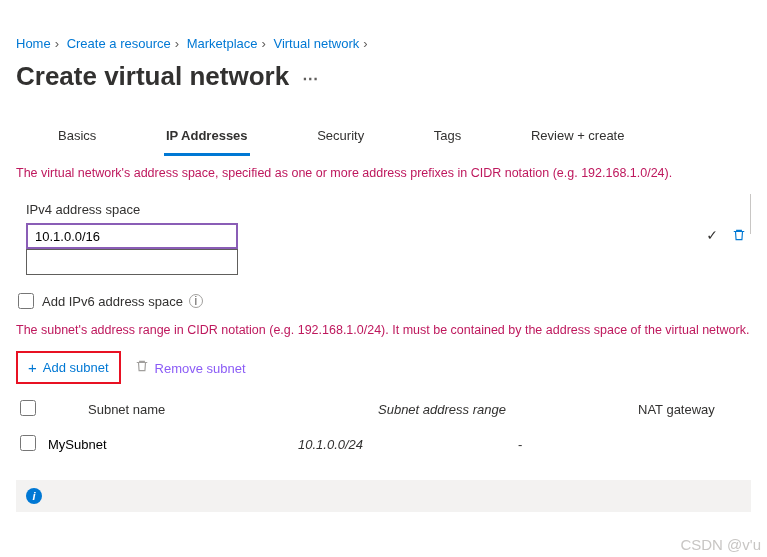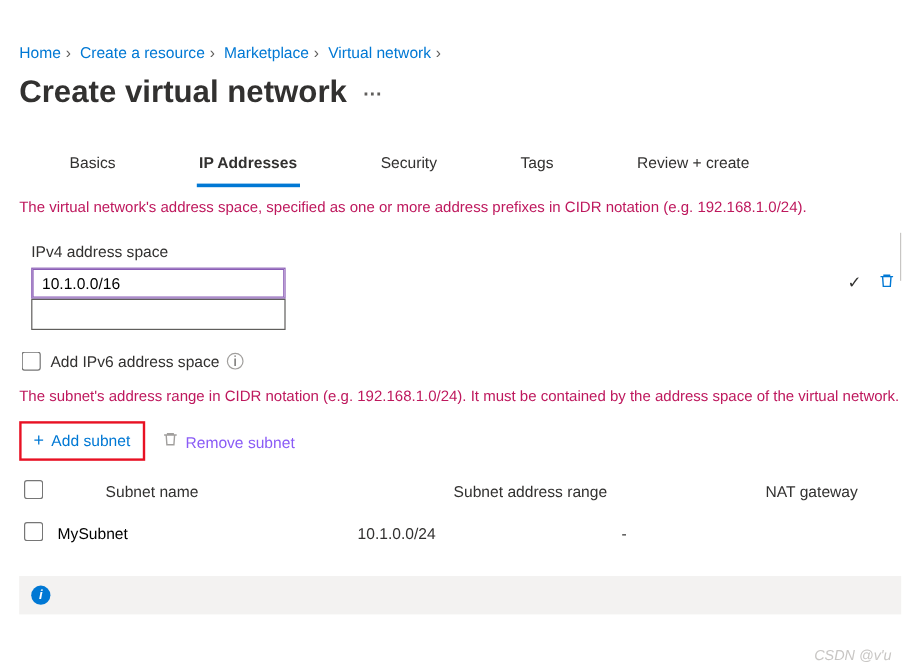--- a/index.html
+++ b/index.html
@@ -40,35 +40,35 @@
     padding:6px 10px; color:#0078d4; cursor:pointer; background:#fff;
   }
   .plus { font-size:15px; margin-right:6px; color:#0078d4; }
   .remove-subnet { color:#8b5cf6; margin-left:14px; display:inline-flex; align-items:flex-end; cursor:default; }
   .trash { margin-right:6px; font-size:14px; }
   .table { width:100%; margin-top:6px; }
   .table-header, .table-row { display:flex; align-items:center; padding:8px 0; }
   .table-header { color:#323130; font-weight:400; border-bottom:0;gap:40px; }
   .col-check { width:32px; padding-left:4px; }
   .col-name { flex:0 0 250px; }
-  .col-range { flex:0 0 220px; }
+  .col-range { flex:0 0 220px;font-style:italic; }
   .col-nat { flex:1; }
   .subnet-link { color:#000000; }
   .notice {
     display:flex; align-items:flex-start; background:#f3f2f1;
     padding:8px 10px; margin-top:18px; font-size:12.5px; color:#323130;
   }
   .notice-icon {
     width:16px; height:16px; border-radius:50%; background:#0078d4; color:#fff;
     display:inline-flex; align-items:center; justify-content:center; font-size:11px;
     margin-right:10px; flex-shrink:0; font-style:italic; font-weight:bold;
   }
   .learn-more { color:#0078d4; text-decoration:underline; }
   .ext-icon { font-size:11px; margin-left:2px; }
-  .watermark { position:absolute; right:24px; bottom:4px; color:#c8c6c4; font-size:12px;font-style:italic; }
+  .watermark { position:absolute; right:6px; bottom:4px; color:#c8c6c4; font-size:15px; }
   .vline { border-right:1px solid #c8c6c4; height:40px; margin-left:auto; }
 </style>
 </head>
 <body>
 
 <div class="breadcrumb">
   <a>Home</a><span class="sep">›</span>
   <a>Create a resource</a><span class="sep">›</span>
   <a>Marketplace</a><span class="sep">›</span>
   <a>Virtual network</a><span class="sep">›</span>

